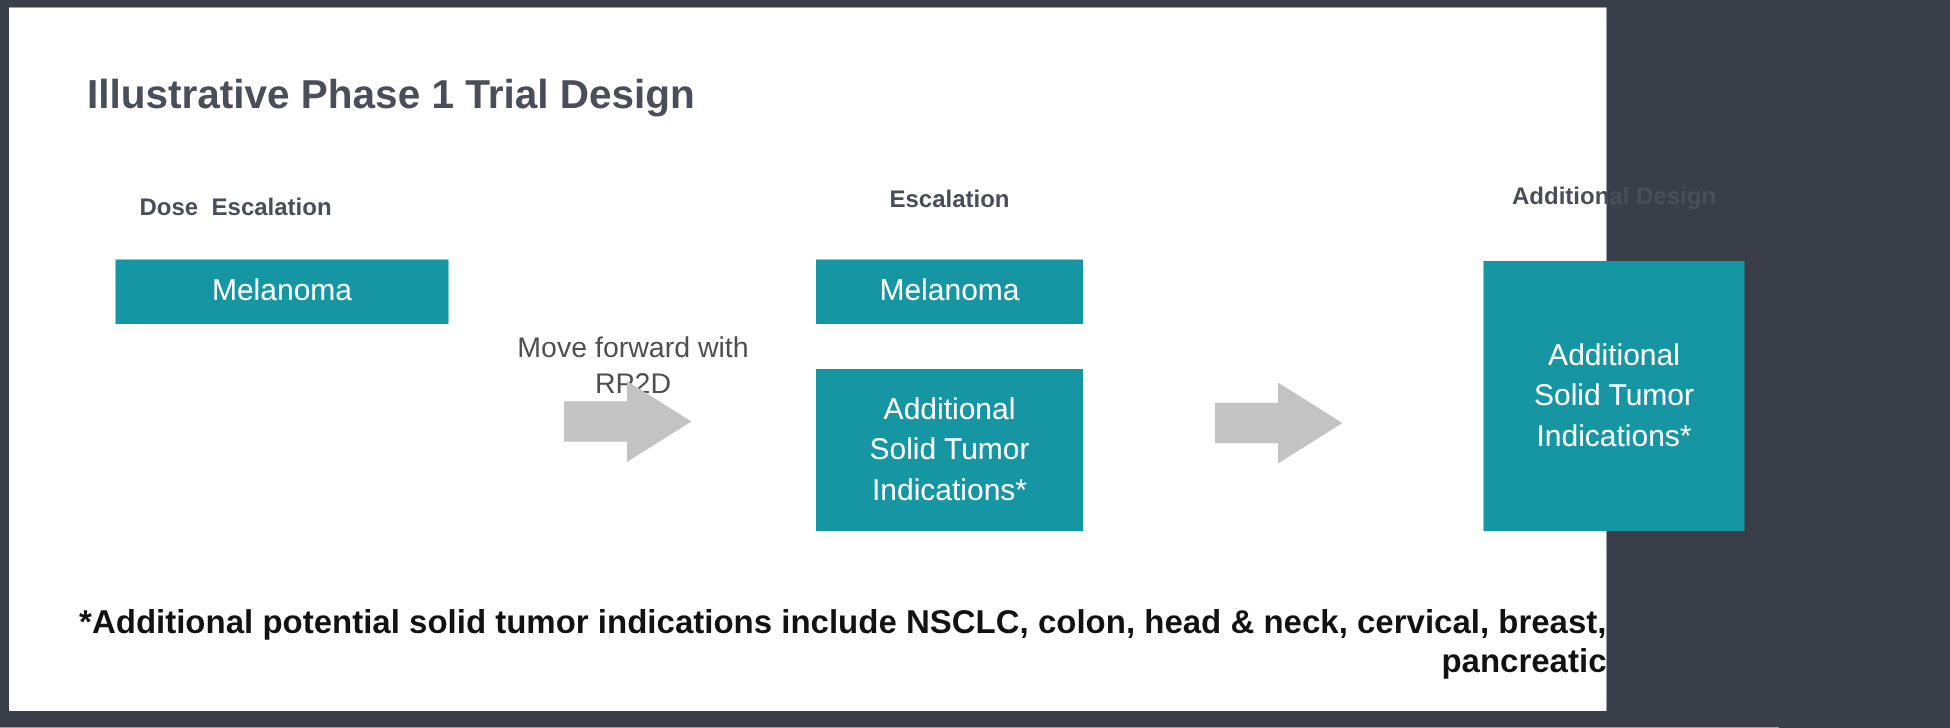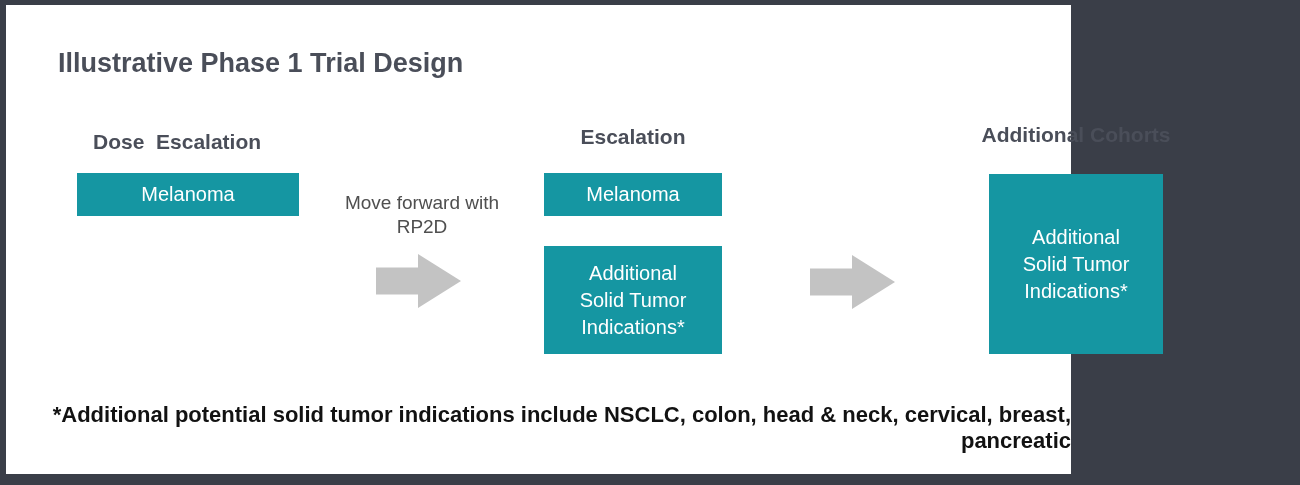--- a/index.html
+++ b/index.html
@@ -25,21 +25,21 @@
   .abs { position: absolute; }
   .slide-title {
     left: 58px;
     top: 48px;
     font-size: 27px;
     font-weight: bold;
     color: #4a4e59;
     white-space: pre-wrap;
   }
   .col-header {
-    font-size: 21px;
+    font-size: 16px;
     font-weight: bold;
     color: #4a4e59;
     white-space: pre-wrap;
   }
   .col-header.centered { text-align: center; }
   .tbox {
     background: #1596a2;
     color: #ffffff;
     display: flex;
     align-items: center;
@@ -48,20 +48,21 @@
     font-size: 20px;
     line-height: 27px;
     white-space: pre-wrap;
   }
   .arrow-label {
     font-size: 19px;
     line-height: 24px;
     color: #4f4f4f;
     text-align: center;
     white-space: pre-wrap;
+    margin-top: 30px;
   }
   .footnote {
     left: 28px;
     top: 402px;
     font-size: 22px;
     font-weight: bold;
     color: #121212;
     white-space: pre-wrap;
   }
   .block-arrow { display: block; }
@@ -86,21 +87,21 @@
     <div class="abs col-header centered" style="left:538px; top:120px; width:178px;">Escalation</div>
     <div class="abs tbox" style="left:538px; top:168px; width:178px; height:43px;">Melanoma</div>
     <div class="abs tbox" style="left:538px; top:241px; width:178px; height:108px;">Additional
 Solid Tumor
 Indications*</div>
 
     <svg class="abs block-arrow" style="left:804px; top:250px;" width="85" height="54" viewBox="0 0 85 54">
       <polygon points="0,13.5 42,13.5 42,0 85,27 42,54 42,40.5 0,40.5" fill="#c3c3c3"></polygon>
     </svg>
 
-    <div class="abs col-header centered" style="left:958px; top:118px; width:224px;">Additional Cohorts</div>
+    <div class="abs col-header centered" style="left:958px; top:118px; width:224px;">Additional Design</div>
     <div class="abs tbox" style="left:983px; top:169px; width:174px; height:180px;">Additional
 Solid Tumor
 Indications*</div>
 
     <div class="abs footnote" style="left:22px; top:397px;text-align:right;">*Additional potential solid tumor indications include NSCLC, colon, head &amp; neck, cervical, breast, pancreatic</div>
 
   </div>
 </div>
 
 </body></html>

